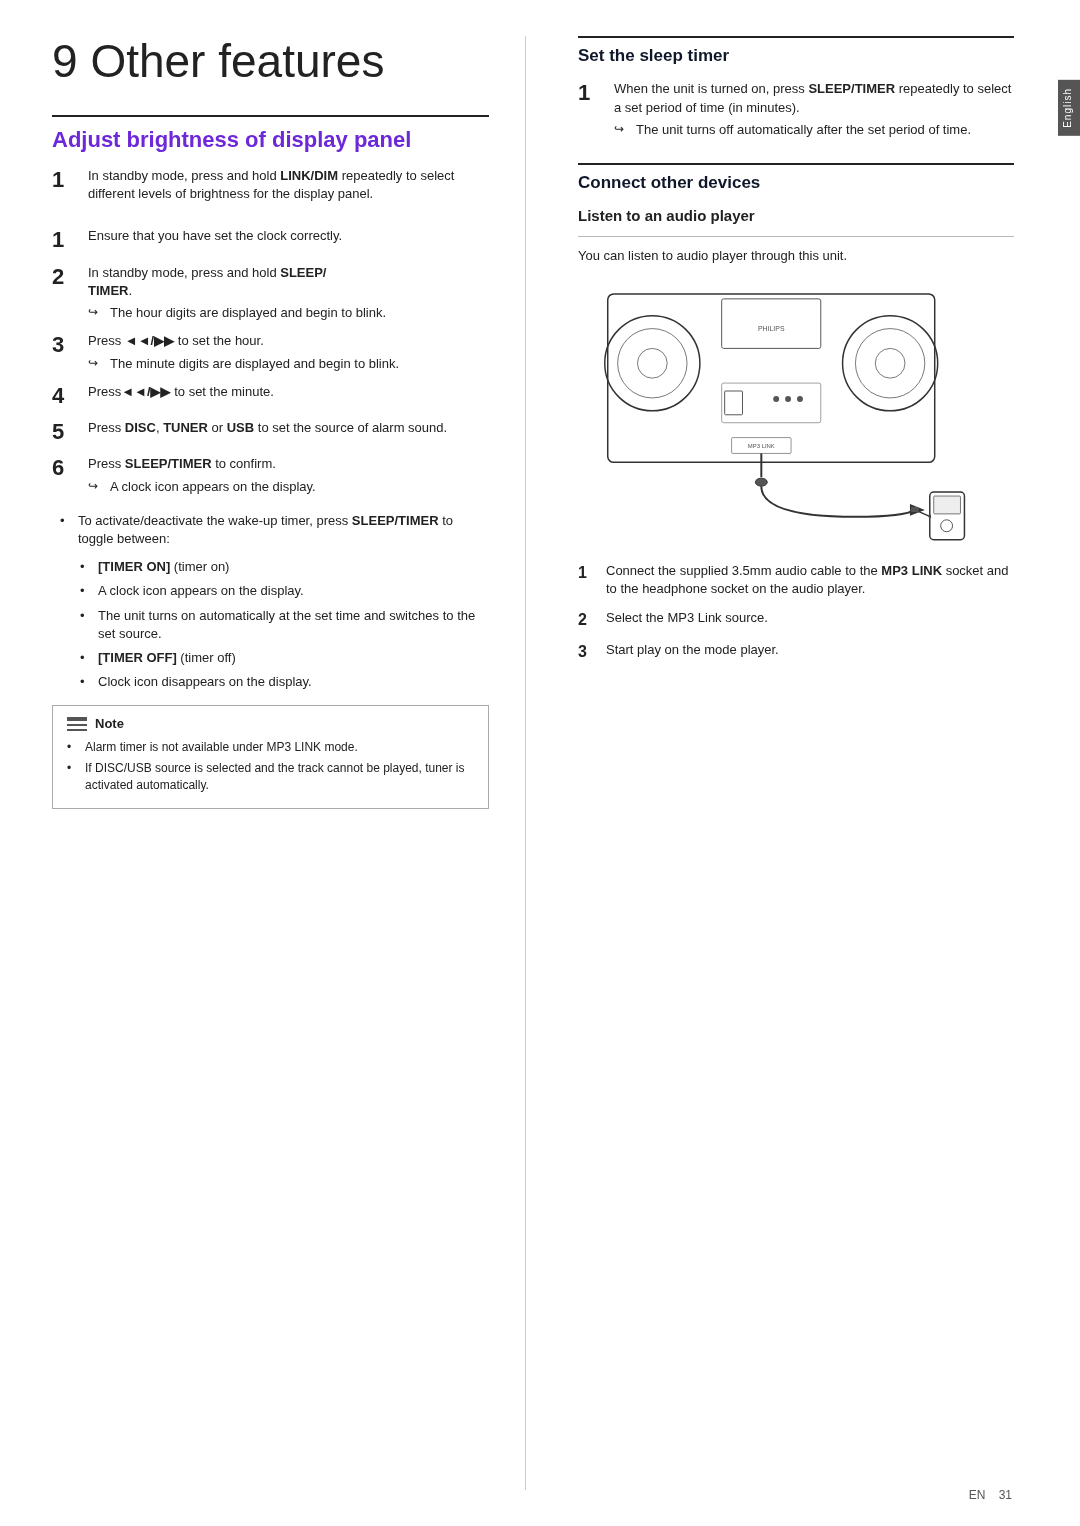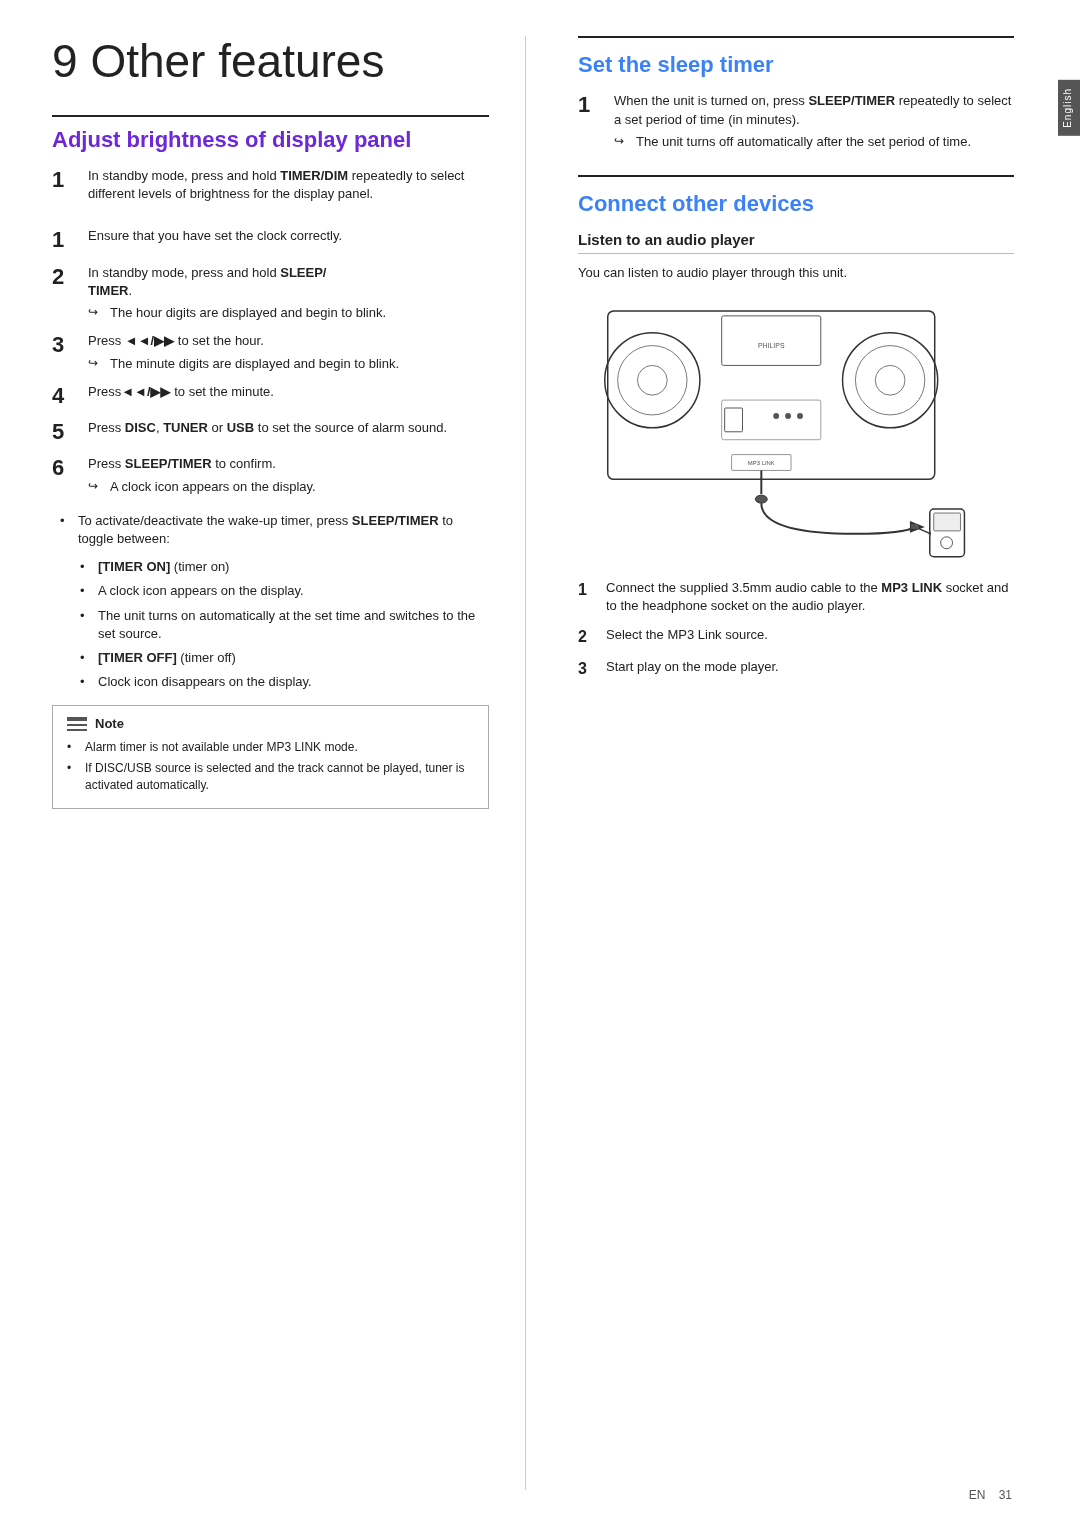--- a/index.html
+++ b/index.html
@@ -69,36 +69,36 @@
       font-size: 22px;
       font-weight: 600;
       color: #6d28d9;
       border-top: 2px solid #222;
       padding-top: 10px;
       margin-bottom: 14px;
       line-height: 1.2;
     }
 
     .section-title-right {
-      font-size: 22px;
-      font-weight: 600;
-      color: #3b82f6;
+      font-size: 17px;
+      font-weight: 600;
+      color: #0f172a;
       border-top: 2px solid #222;
-      padding-top: 14px;
+      padding-top: 8px;
       margin-bottom: 14px;
       line-height: 1.2;
     }
 
     
     .subsection-title {
       font-size: 15px;
       font-weight: 600;
       color: #222;
       border-bottom: 1px solid #bbb;
-      padding-bottom: 5px;
+      padding-bottom: 12px;
       margin-bottom: 10px;
       margin-top: 0;
     }
 
     
     .numbered-list {
       list-style: none;
       padding: 0;
       margin: 0 0 16px 0;
     }
@@ -260,21 +260,21 @@
       </h1>
 
       <div>
         <h2 class="section-title">
           Adjust brightness of display panel
         </h2>
         <ol class="numbered-list">
           <li>
             <span class="num">1</span>
             <span class="step-content">
-              In standby mode, press and hold <b>TIMER/DIM</b> repeatedly to select different levels of brightness for the display panel.
+              In standby mode, press and hold <b>LINK/DIM</b> repeatedly to select different levels of brightness for the display panel.
             </span>
           </li>
         </ol>
       </div>
 
       <div class="divider-section">
         <ol class="numbered-list">
           <li>
             <span class="num">1</span>
             <span class="step-content">

